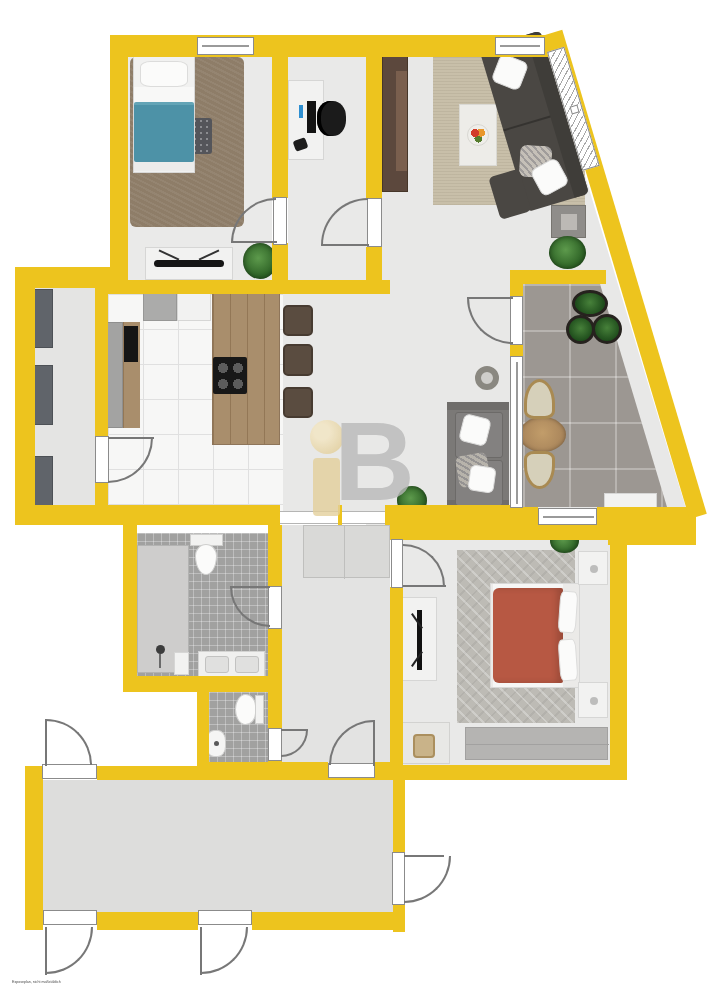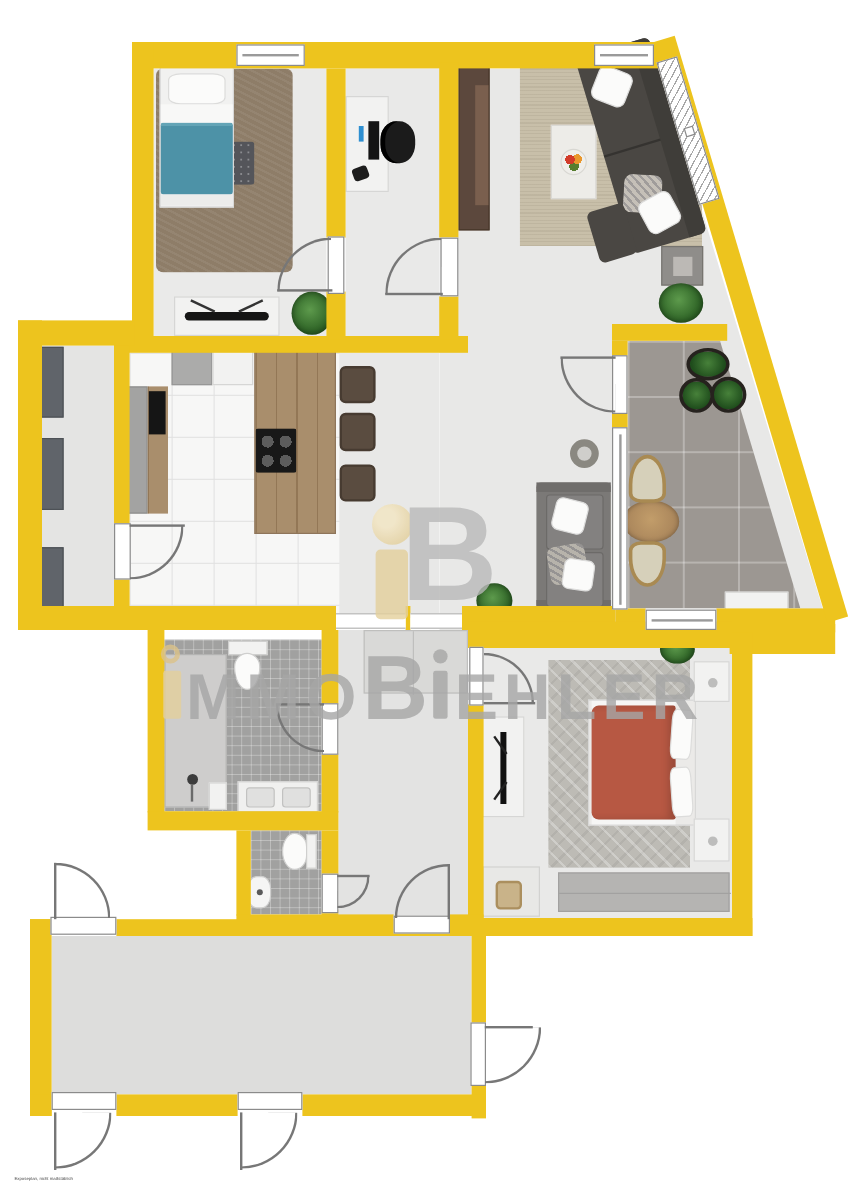--- a/index.html
+++ b/index.html
@@ -277,25 +277,16 @@
 
   <div class="a df" style="left:392px;top:852px;width:13px;height:53px;"></div>
   <div class="a lf" style="left:404px;top:855px;width:40px;height:2px;"></div>
   <div class="a" style="left:404px;top:856px;width:47px;height:47px;border-bottom:2px solid #777;border-right:2px solid #777;border-bottom-right-radius:100%;"></div>
 
   <div class="a wm" style="left:298px;top:412px;width:120px;height:110px;">
     <div class="a" style="left:12px;top:8px;width:34px;height:34px;border-radius:50%;background:radial-gradient(circle at 35% 35%,#f3e6c2 25%,#e4d09c 75%);"></div>
     <div class="a tan" style="left:15px;top:46px;width:27px;height:58px;border-radius:4px;"></div>
     <div class="a" style="left:36px;top:-6px;font-size:112px;line-height:1;color:#b9b9b9;">B</div>
   </div>
-  <div class="a wm" style="left:133px;top:536px;width:440px;line-height:1;white-space:nowrap;">
-    <span style="display:inline-block;position:relative;width:22px;height:62px;">
-      <span class="a" style="left:1px;top:0;width:16px;height:16px;border-radius:50%;border:4px solid #dcc389;"></span>
-      <span class="a tan" style="left:3px;top:22px;width:15px;height:40px;border-radius:2px;"></span>
-    </span><span style="font-size:54px;letter-spacing:5px;">MMO</span><span style="font-size:76px;">B</span><span style="display:inline-block;position:relative;width:16px;height:58px;margin:0 3px;">
-      <span class="a" style="left:1px;top:0;width:12px;height:12px;border-radius:50%;background:#a6a6a6;"></span>
-      <span class="a" style="left:1px;top:18px;width:12px;height:40px;background:#a6a6a6;border-radius:2px;"></span>
-    </span><span style="font-size:54px;letter-spacing:5px;">EHLER</span>
-  </div>
 
   <div class="a" style="left:12px;top:980px;width:300px;font-size:8px;color:#4a4a4a;transform:scale(.45);transform-origin:0 0;">Exposeplan, nicht maßstäblich</div>
 
 </div>
 
 </body></html>

